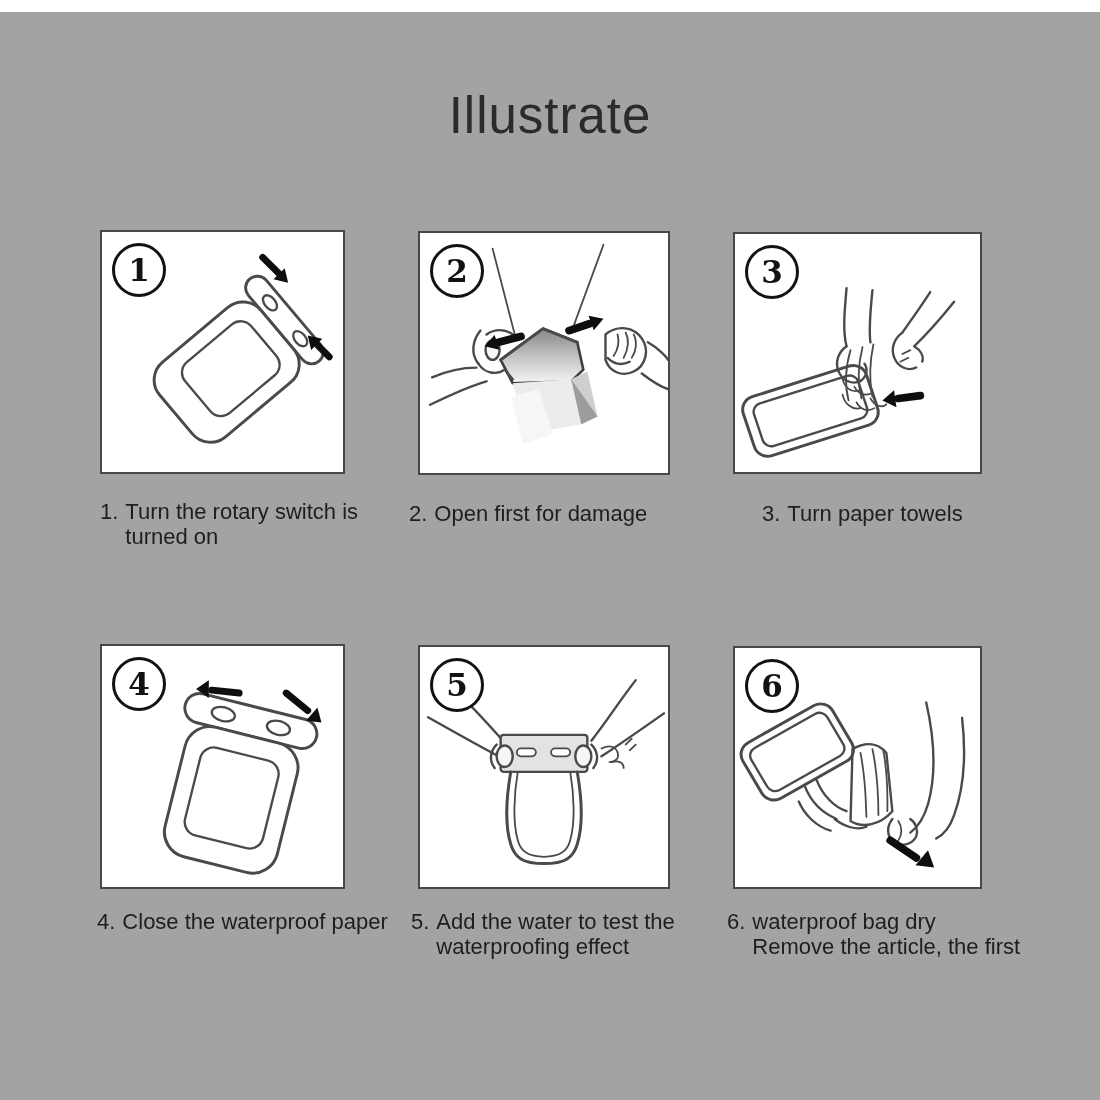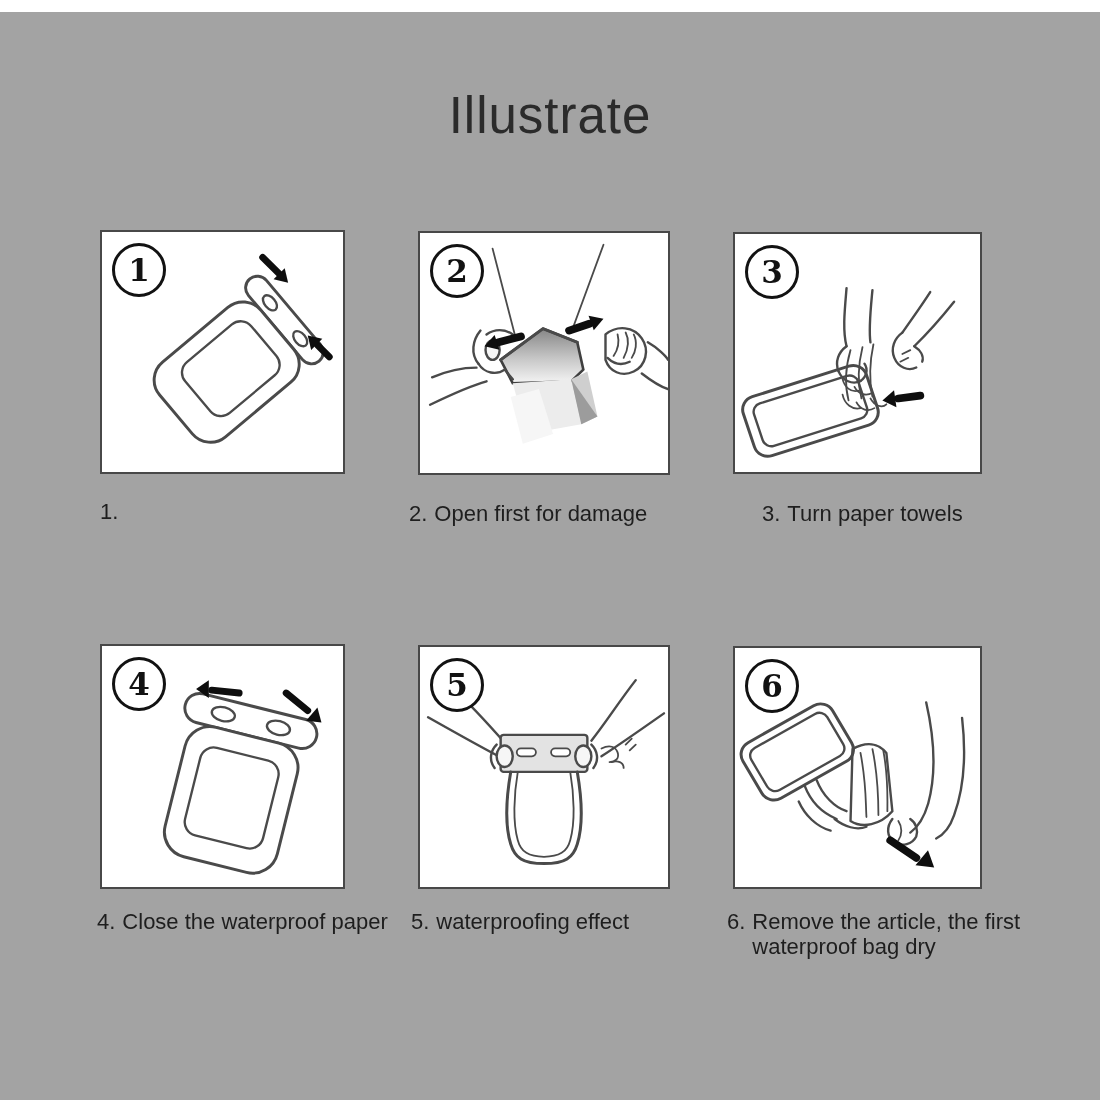--- a/index.html
+++ b/index.html
@@ -248,20 +248,22 @@
       <g>
         <line class="shaft shaft8" x1="156" y1="198" x2="182" y2="216"></line>
         <polygon class="arrowhead" points="200,226 181.2,223.7 193.8,208.1"></polygon>
       </g>
     </svg>
   </div>
 
   <div class="caption" style="left:100px;top:487px;">
     <span class="cap-marker">1.</span>
     <span class="cap-lines">
+      <span class="cap-line" style="display:block">Turn the rotary switch is</span>
+      <span class="cap-line" style="display:block">turned on</span>
     </span>
   </div>
 
   <div class="caption" style="left:409px;top:489px;">
     <span class="cap-marker">2.</span>
     <span class="cap-lines">
       <span class="cap-line" style="display:block">Open first for damage</span>
       <span class="cap-line" style="display:block"></span>
     </span>
   </div>
@@ -278,25 +280,26 @@
     <span class="cap-marker">4.</span>
     <span class="cap-lines">
       <span class="cap-line" style="display:block">Close the waterproof paper</span>
       <span class="cap-line" style="display:block"></span>
     </span>
   </div>
 
   <div class="caption" style="left:411px;top:897px;">
     <span class="cap-marker">5.</span>
     <span class="cap-lines">
+      <span class="cap-line" style="display:block">Add the water to test the</span>
       <span class="cap-line" style="display:block">waterproofing effect</span>
     </span>
   </div>
 
   <div class="caption" style="left:727px;top:897px;">
     <span class="cap-marker">6.</span>
     <span class="cap-lines">
+      <span class="cap-line" style="display:block">waterproof bag dry</span>
       <span class="cap-line" style="display:block">Remove the article, the first</span>
-      <span class="cap-line" style="display:block">waterproof bag dry</span>
     </span>
   </div>
 
 </div>
 
 </body></html>

